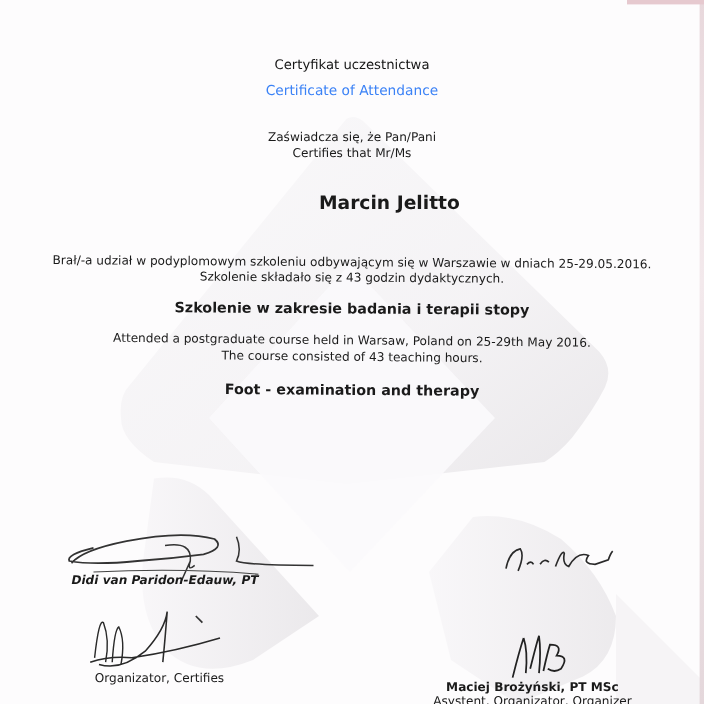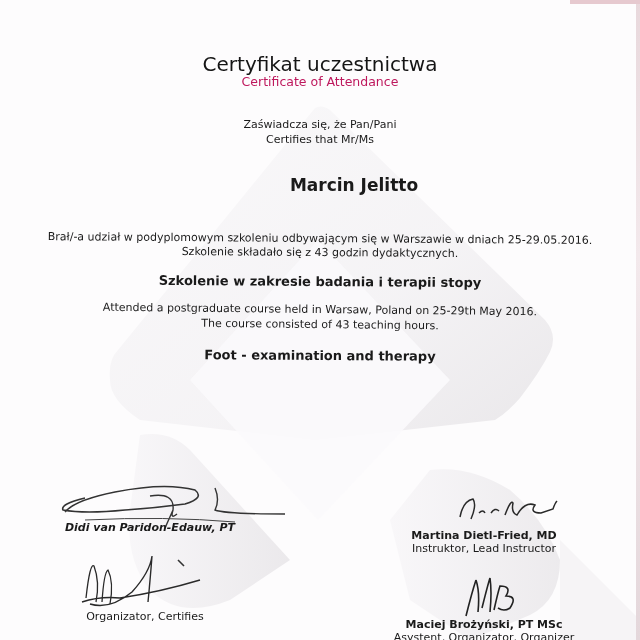--- a/index.html
+++ b/index.html
@@ -7,22 +7,22 @@
       width: 640px; height: 640px; overflow: hidden; position: relative;
       background: #fdfcfd;
       font-family: "DejaVu Sans", sans-serif;
       color: #1a1a1a;
     }
     .watermark { position: absolute; left: 0; top: 0; width: 640px; height: 640px; z-index: 0; }
     .edge-right { position: absolute; right: 0; top: 0; width: 4px; height: 640px; background: linear-gradient(180deg, #e8d8dc 0%, #f3e9ec 40%, #e4d7db 100%); z-index: 0; }
     .edge-top-right { position: absolute; right: 0; top: 0; width: 70px; height: 4px; background: #e6c9cf; z-index: 0; }
     .content { position: absolute; left: 0; top: 0; width: 640px; height: 640px; z-index: 1; }
     .center { position: absolute; left: 0; width: 640px; text-align: center; white-space: nowrap; }
-    .title-pl { top: 52px; font-size: 20px; color: #151515; }
-    .title-en { top: 74px; font-size: 12.5px; color: #be185d; }
+    .title-pl { top: 52px; font-size: 12px; color: #151515; }
+    .title-en { top: 74px; font-size: 12.5px; color: #3b82f6; }
     .certifies-pl { top: 118px; font-size: 11px; }
     .certifies-en { top: 133px; font-size: 11px; }
     .recipient { top: 175px; font-size: 17px; font-weight: bold; padding-left: 34px; }
     .desc-pl-1 { top: 232px; font-size: 11px; transform: rotate(0.4deg); }
     .desc-pl-2 { top: 246px; font-size: 11px; transform: rotate(0.4deg); }
     .course-pl { top: 274px; font-size: 13px; font-weight: bold; transform: rotate(0.4deg); }
     .desc-en-1 { top: 303px; font-size: 11px; transform: rotate(0.6deg); }
     .desc-en-2 { top: 318px; font-size: 11px; transform: rotate(0.6deg); }
     .course-en { top: 348px; font-size: 13px; font-weight: bold; transform: rotate(0.4deg); }
 
@@ -88,24 +88,20 @@
     <path d="M160 18 Q165 30 160 40 Q170 44 230 44" fill="none" stroke="#333" stroke-width="1.4"></path>
     <path d="M30 50 Q110 46 180 52" fill="none" stroke="#444" stroke-width="1"></path>
   </svg>
   <div class="sig sig-didi">
     <span class="name">Didi van Paridon-Edauw, PT</span>
   </div>
 
   <svg class="signature" style="left:455px; top:495px;" width="110" height="30" viewBox="0 0 110 30">
     <path d="M5 22 Q8 6 18 4 Q22 10 16 24 M24 18 Q28 14 30 18 M36 18 Q40 12 44 16 M50 20 Q56 4 58 8 Q56 18 62 20 Q70 6 80 10 Q74 18 86 18 L98 14 Q100 8 102 6" fill="none" stroke="#2a2a2a" stroke-width="1.5"></path>
   </svg>
-  <div class="sig sig-martina">
-    <span class="name">Martina Dietl-Fried, MD</span>
-    <span class="role">Instruktor, Lead Instructor</span>
-  </div>
 
   <svg class="signature" style="left:60px; top:552px;" width="200" height="60" viewBox="0 0 200 60">
     <path d="M22 50 Q40 44 60 46 Q100 40 140 28 M30 52 Q50 58 72 40 Q90 20 92 4 Q90 30 88 50" fill="none" stroke="#2a2a2a" stroke-width="1.4"></path>
     <path d="M26 46 Q30 10 34 14 Q40 30 36 50 M42 50 Q44 20 48 18 Q54 30 50 52" fill="none" stroke="#2a2a2a" stroke-width="1.3"></path>
     <path d="M118 8 L124 14" fill="none" stroke="#333" stroke-width="1.6"></path>
   </svg>
   <div class="sig sig-arkadiusz">
     <span class="role">Organizator, Certifies</span>
   </div>
 

